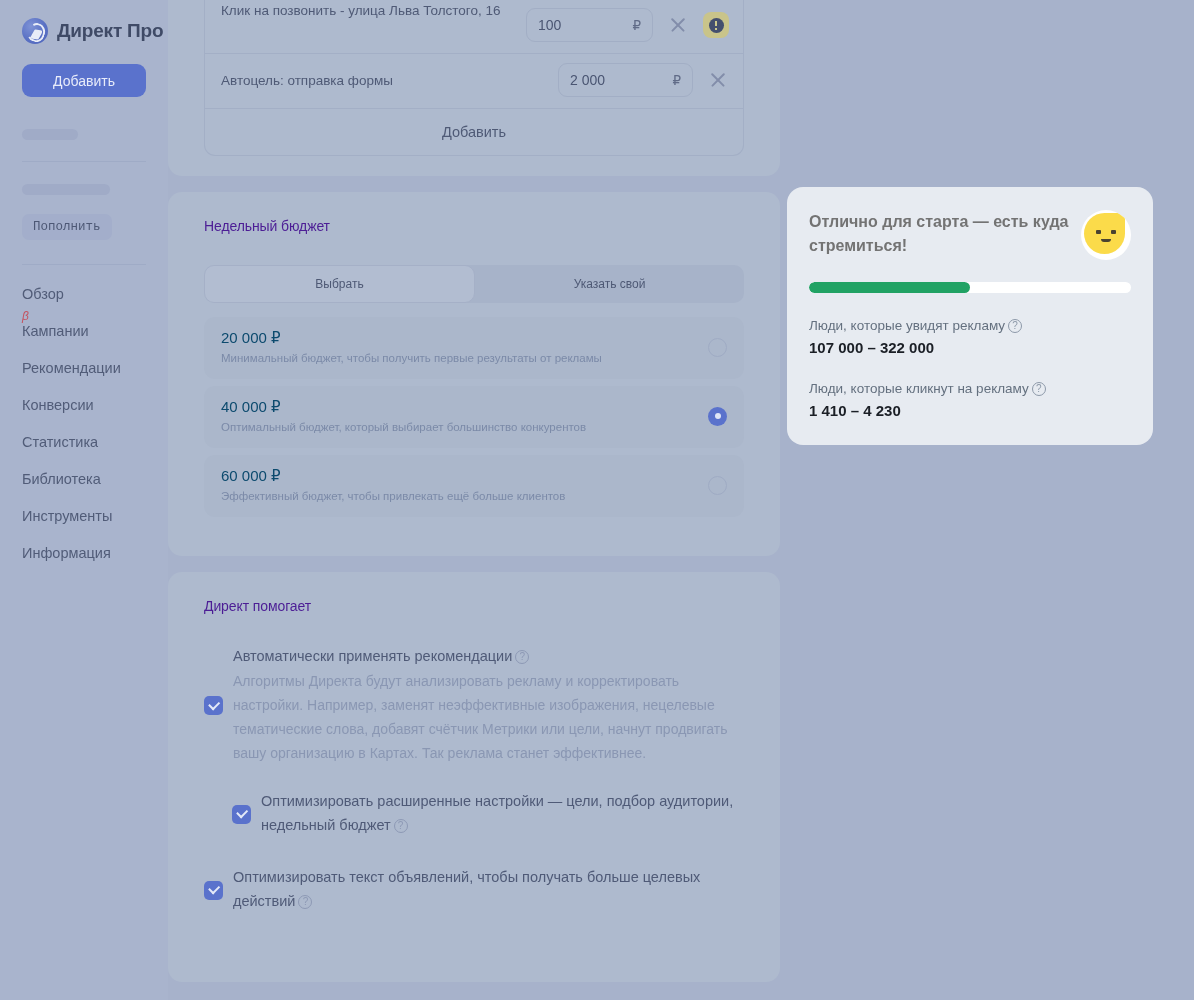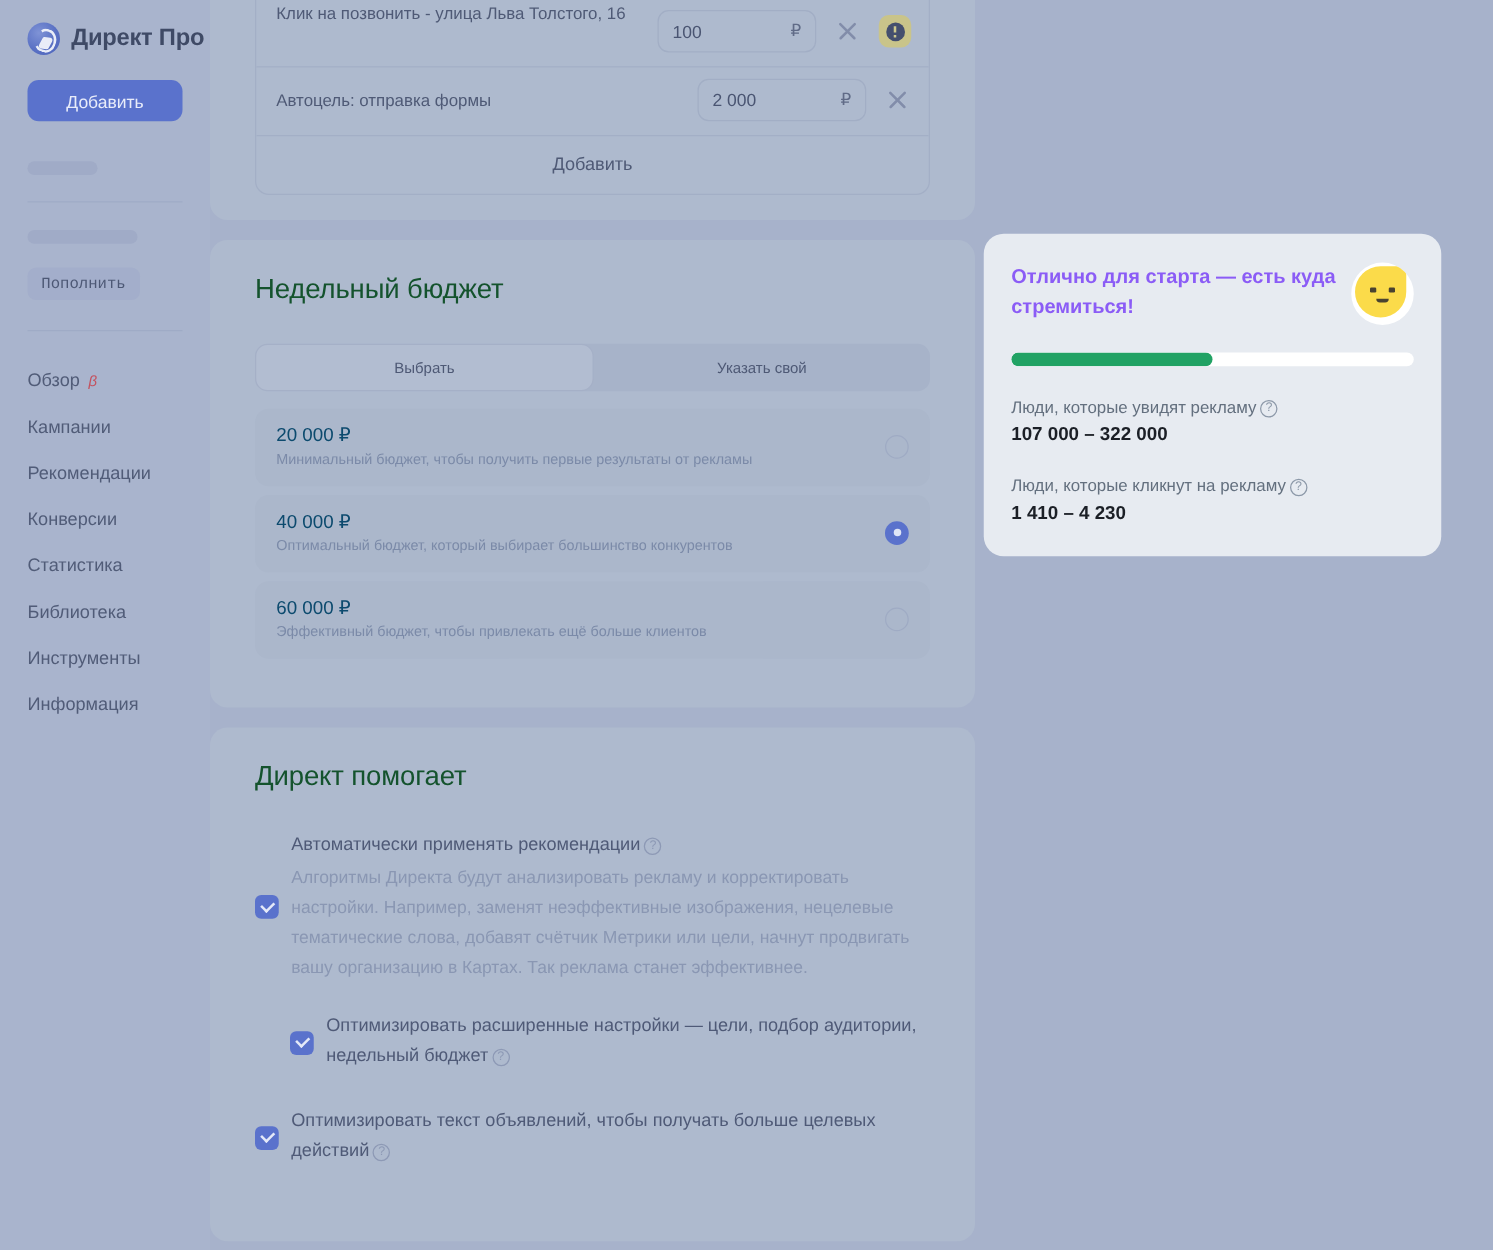--- a/index.html
+++ b/index.html
@@ -111,27 +111,28 @@
     font-family: Liberation Mono, monospace;
     font-size: 12.5px;
     cursor: pointer;
     display: inline-flex;
     align-items: center;
   }
 
   .nav { margin-top: 21px; }
   .nav-item {
     display: flex;
-    align-items: center;
+    align-items: flex-start;
     gap: 7px;
     height: 37px;
     font-size: 14.5px;
     color: #515c78;
     cursor: pointer;
     white-space: nowrap;
+    flex-direction: column;
   }
   .beta-badge {
     font-size: 12px;
     color: #c4525f;
     font-style: italic;
   }
 
   
   .main {
     position: absolute;
@@ -254,23 +255,23 @@
     text-align: center;
     padding: 15px 0;
     font-size: 14.5px;
     color: #4f5a76;
     cursor: pointer;
   }
 
   
   .card-budget { padding: 26px 36px 32px; }
   .section-title {
-    font-size: 22px;
+    font-size: 14px;
     font-weight: 400;
-    color: #14532d;
+    color: #4c1d95;
     letter-spacing: -0.1px;
   }
 
   .segmented {
     display: flex;
     margin-top: 31px;
     height: 38px;
     border-radius: 10px;
     background: #a7b3c9;
     overflow: hidden;
@@ -403,21 +404,21 @@
   .forecast-head {
     display: flex;
     align-items: flex-start;
     gap: 10px;
   }
   .forecast-title {
     flex: 1;
     font-size: 16px;
     font-weight: 700;
     line-height: 24px;
-    color: #8b5cf6;
+    color: #737373;
   }
   .emoji {
     width: 50px; height: 50px;
     flex: none;
     border-radius: 50%;
     background: #ffffff;
     position: relative;
     overflow: hidden;
   }
   .emoji-face {

